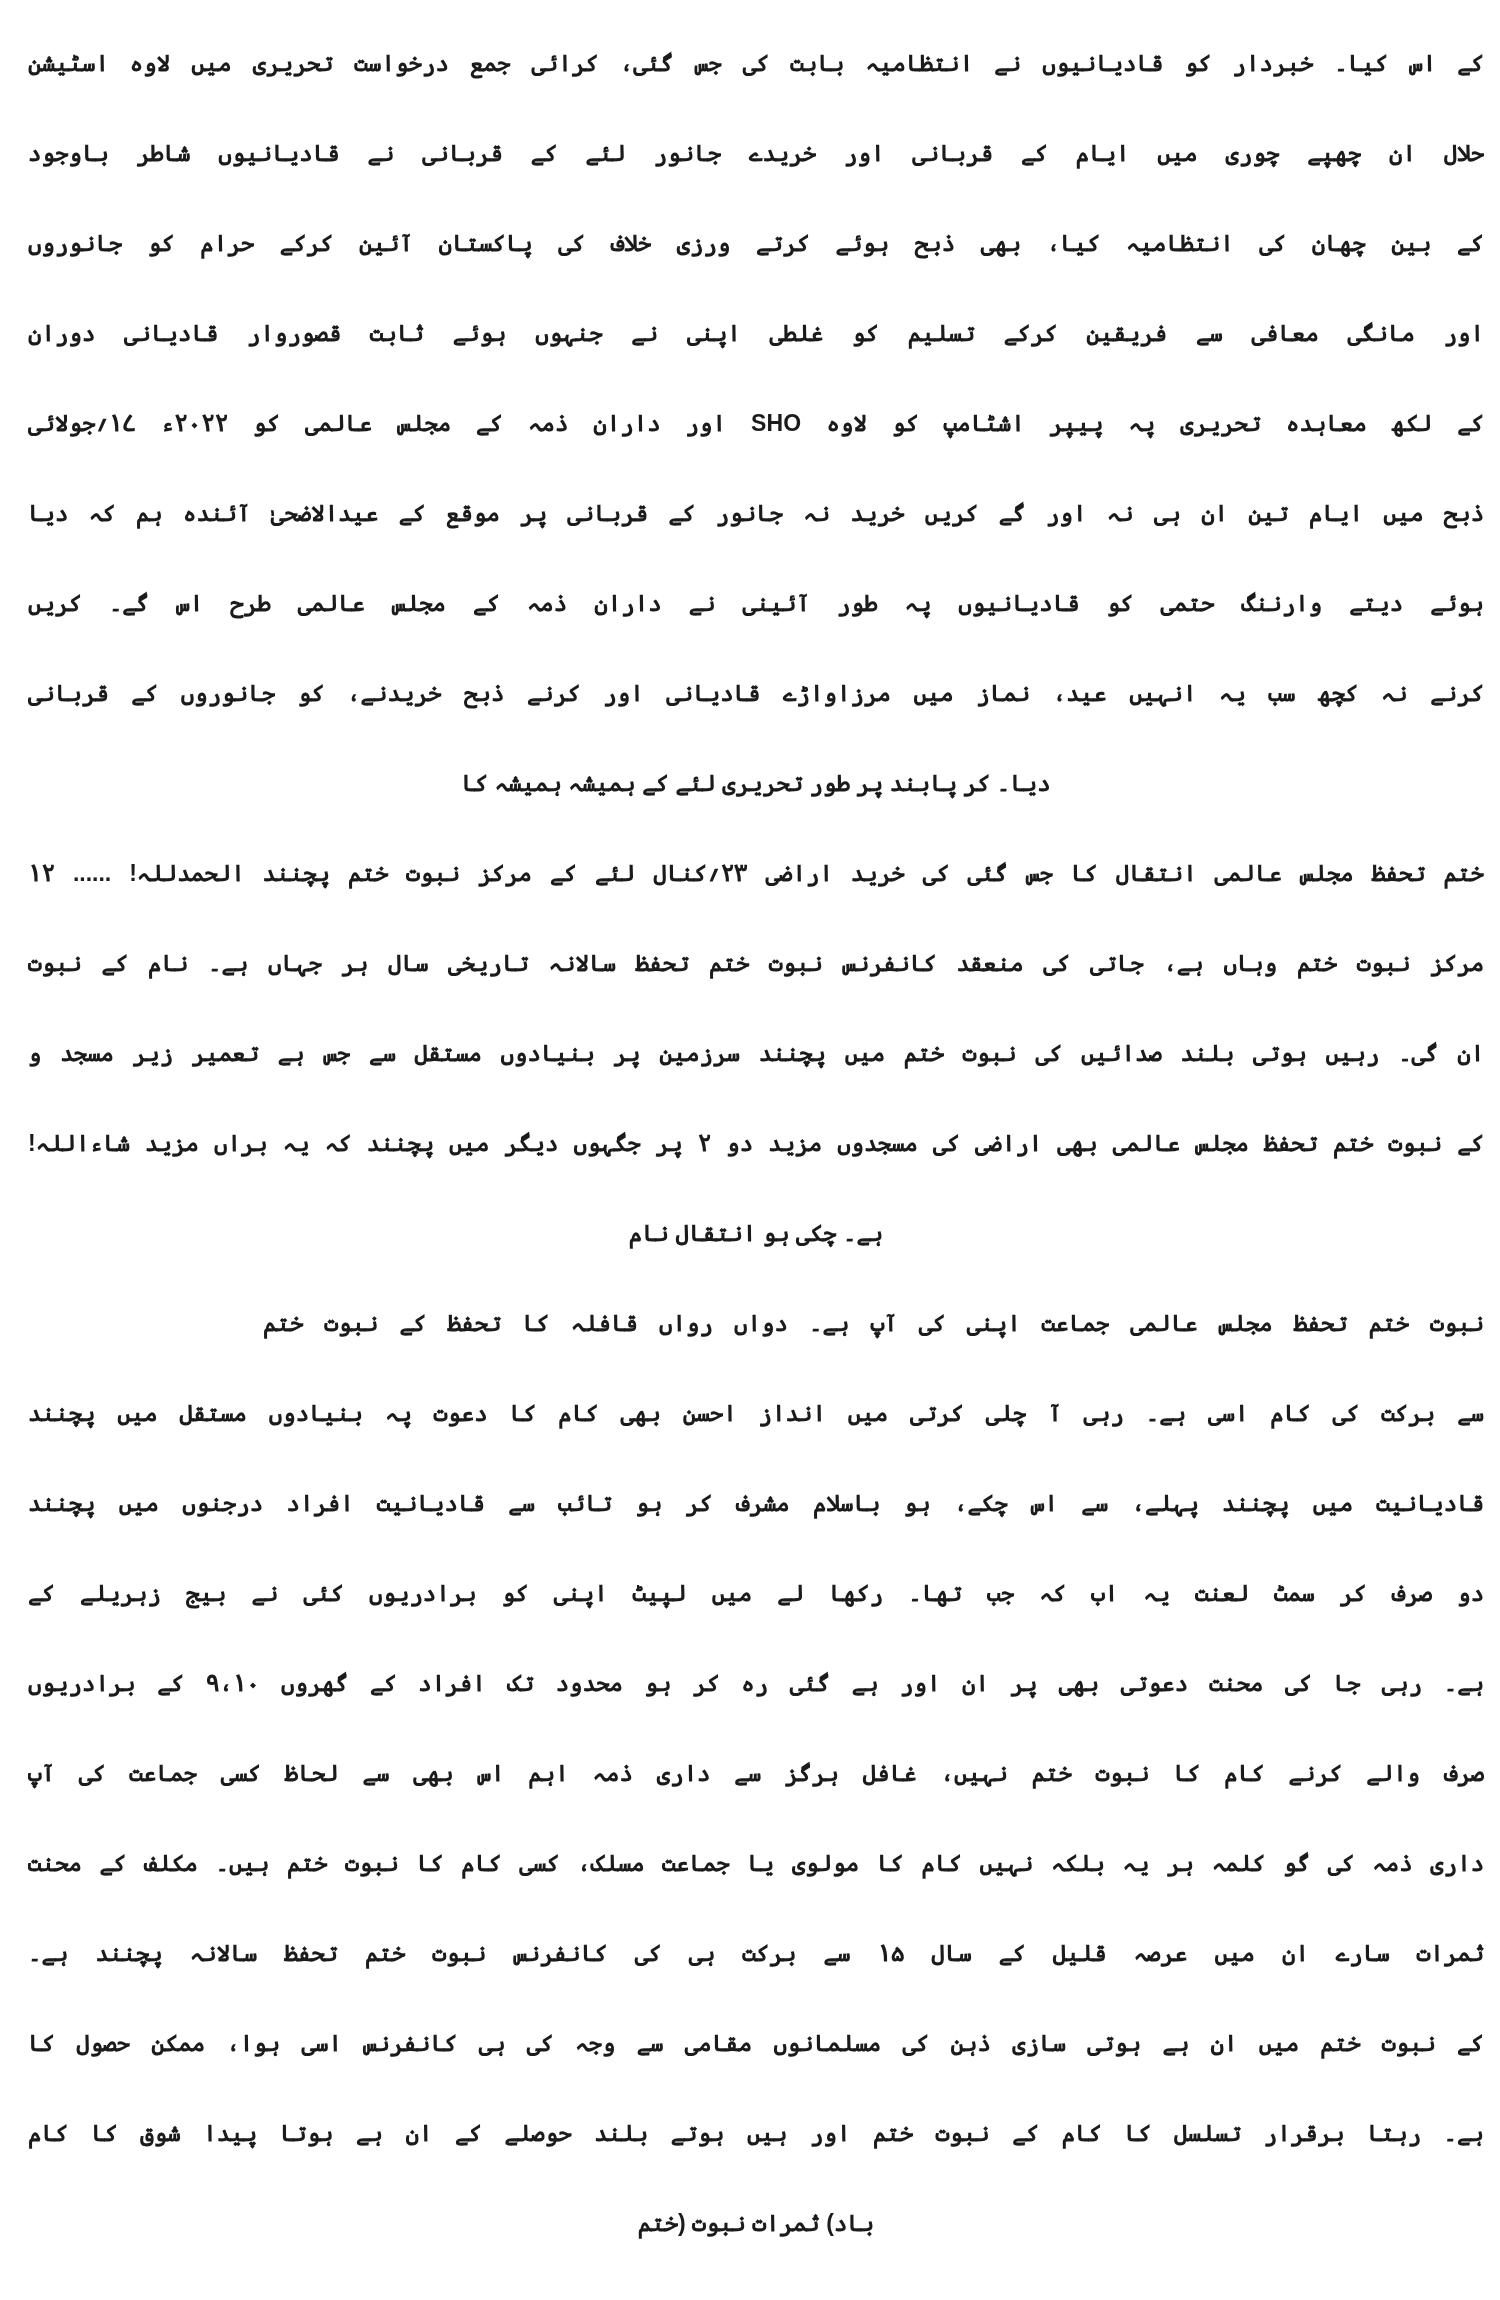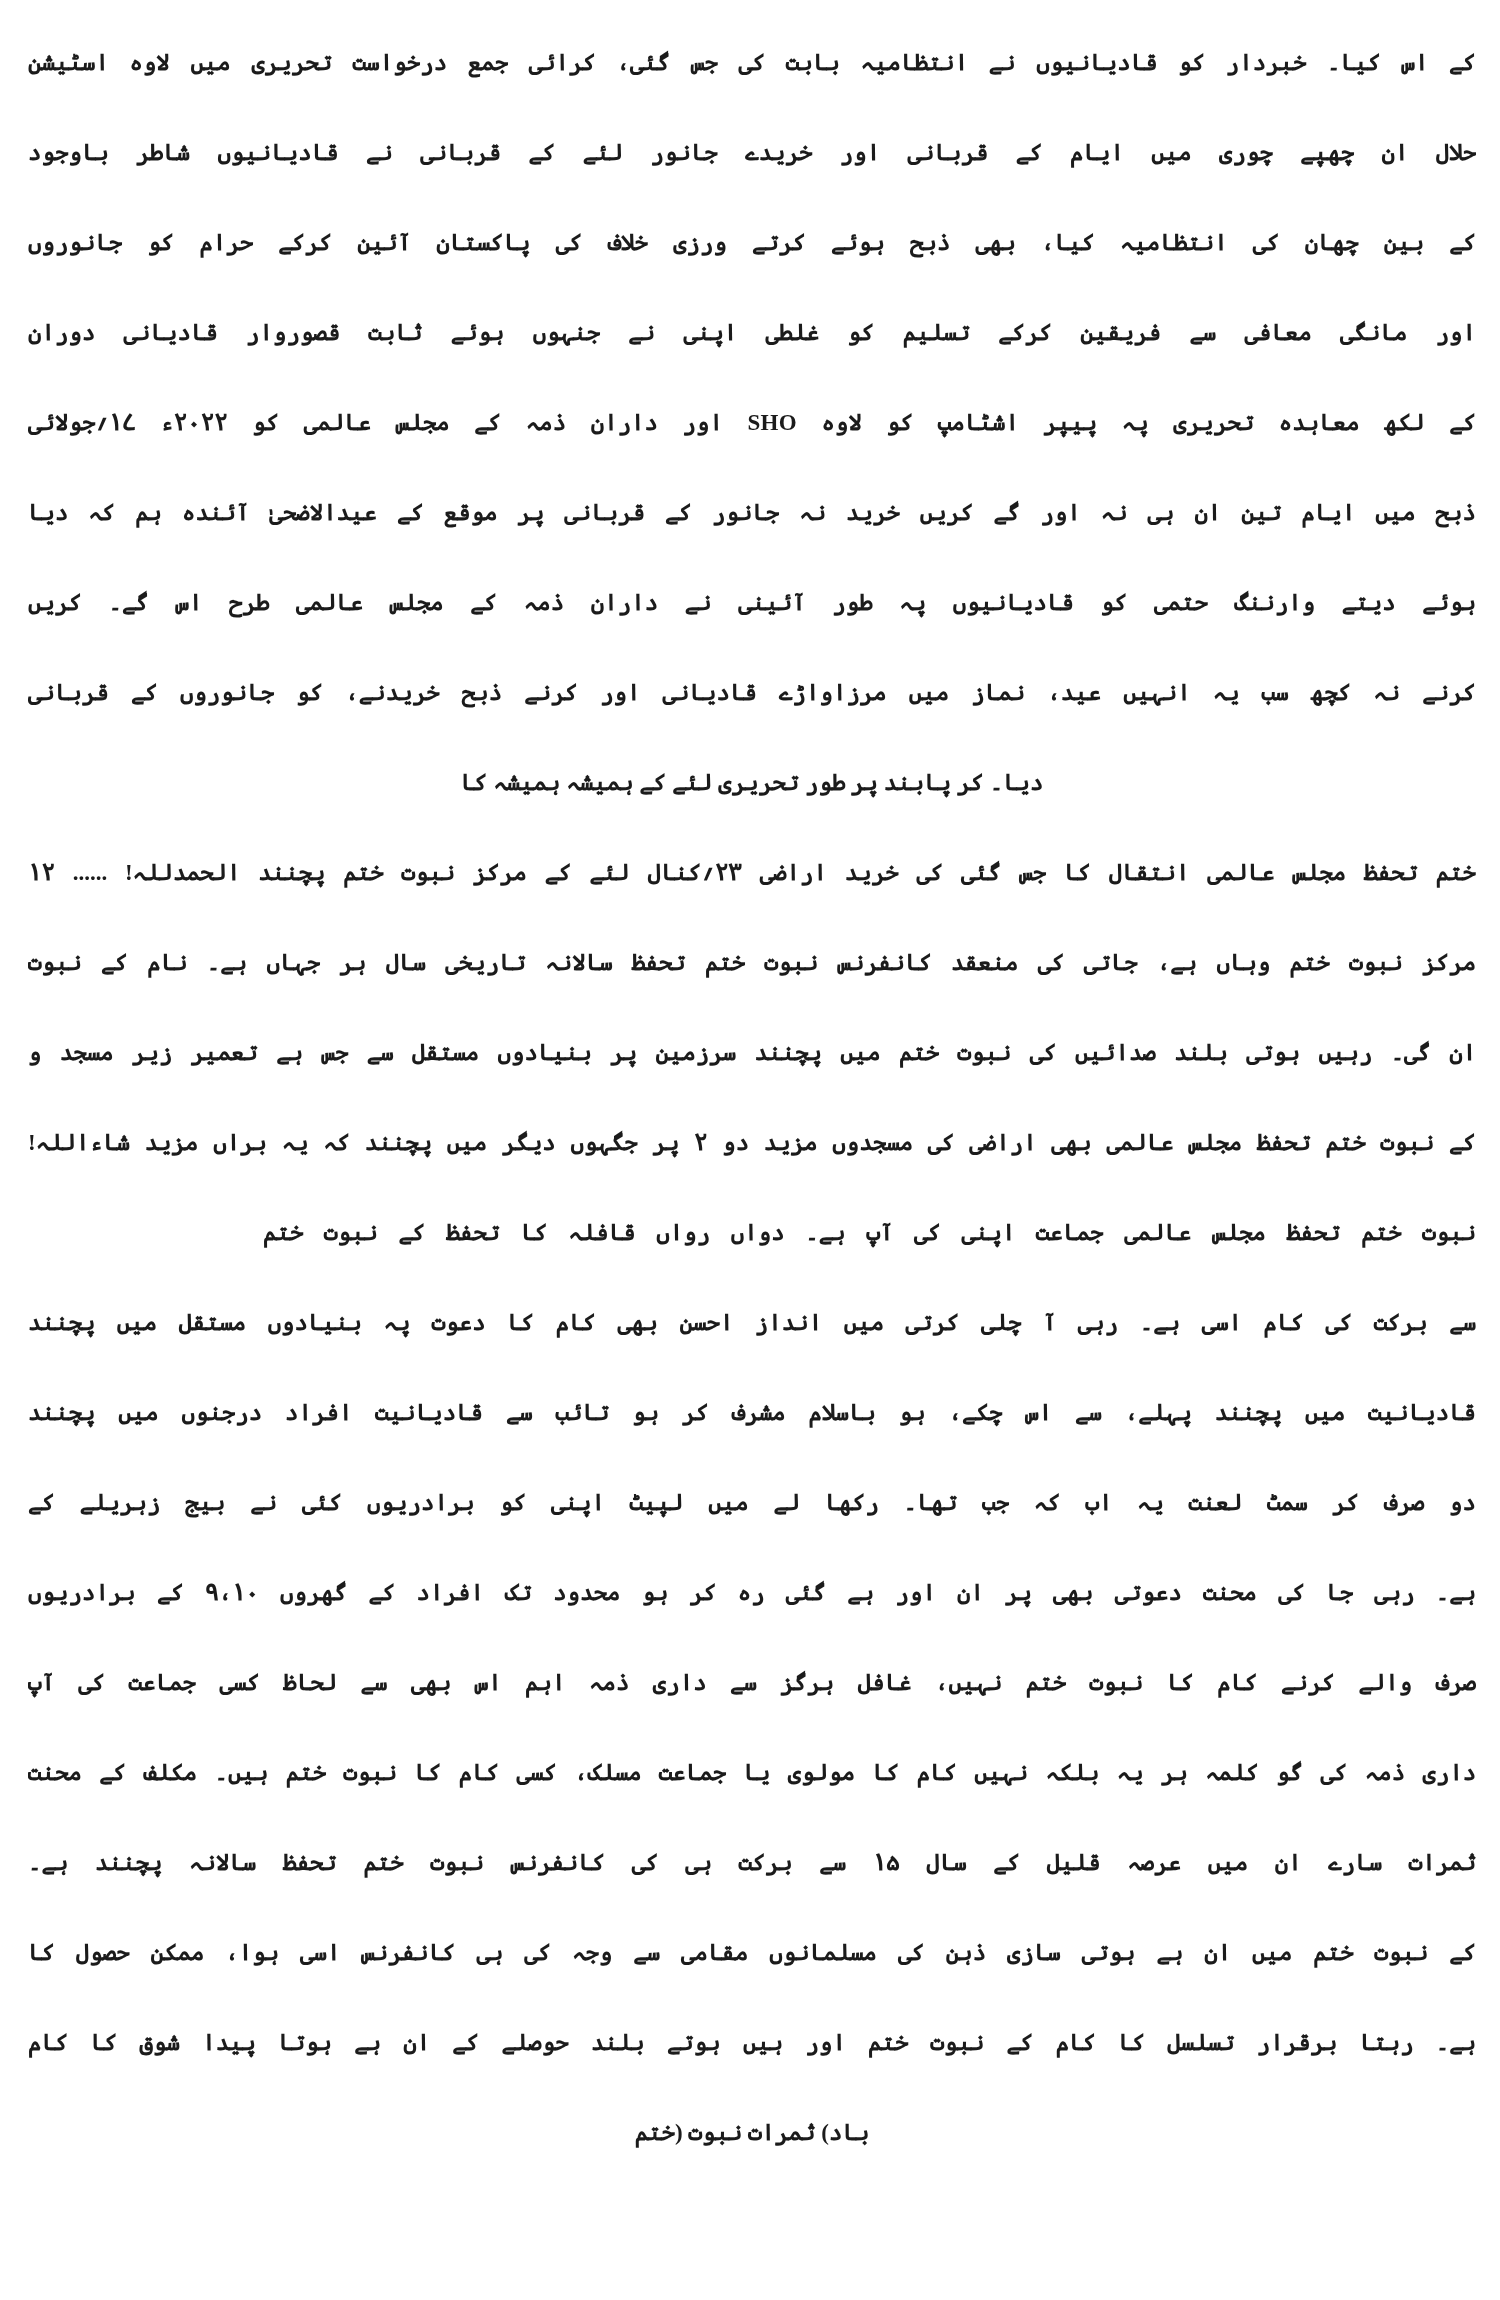--- a/index.html
+++ b/index.html
@@ -7,23 +7,23 @@
     padding: 0;
     background: #ffffff;
     width: 1500px;
     height: 2300px;
     overflow: hidden;
   }
   .page {
     box-sizing: border-box;
     width: 1500px;
     height: 1660px;
-    padding: 18px 24px 0 28px;
+    padding: 18px 16px 0 28px;
     background: #ffffff;
-    font-family: Liberation Serif, serif;
+    font-family: Liberation Sans, sans-serif;
   }
   .line {
     height: 90px;
     line-height: 90px;
     font-size: 23px;
     font-weight: 700;
     color: #1b1b1b;
     direction: ltr;
     text-align: justify;
     text-align-last: justify;
@@ -54,20 +54,21 @@
     <div class="line" style="color: rgb(27, 27, 27);"><span class="w" dir="rtl">دوران</span> <span class="w" dir="rtl">قادیانی</span> <span class="w" dir="rtl">قصوروار</span> <span class="w" dir="rtl">ثابت</span> <span class="w" dir="rtl">ہوئے</span> <span class="w" dir="rtl">جنہوں</span> <span class="w" dir="rtl">نے</span> <span class="w" dir="rtl">اپنی</span> <span class="w" dir="rtl">غلطی</span> <span class="w" dir="rtl">کو</span> <span class="w" dir="rtl">تسلیم</span> <span class="w" dir="rtl">کرکے</span> <span class="w" dir="rtl">فریقین</span> <span class="w" dir="rtl">سے</span> <span class="w" dir="rtl">معافی</span> <span class="w" dir="rtl">مانگی</span> <span class="w" dir="rtl">اور</span></div>
     <div class="line" style="color: rgb(27, 27, 27);"><span class="w" dir="rtl">۱۷؍جولائی</span> <span class="w" dir="rtl">۲۰۲۲ء</span> <span class="w" dir="rtl">کو</span> <span class="w" dir="rtl">عالمی</span> <span class="w" dir="rtl">مجلس</span> <span class="w" dir="rtl">کے</span> <span class="w" dir="rtl">ذمہ</span> <span class="w" dir="rtl">داران</span> <span class="w" dir="rtl">اور</span> <span class="w" dir="rtl">SHO</span> <span class="w" dir="rtl">لاوہ</span> <span class="w" dir="rtl">کو</span> <span class="w" dir="rtl">اشٹامپ</span> <span class="w" dir="rtl">پیپر</span> <span class="w" dir="rtl">پہ</span> <span class="w" dir="rtl">تحریری</span> <span class="w" dir="rtl">معاہدہ</span> <span class="w" dir="rtl">لکھ</span> <span class="w" dir="rtl">کے</span></div>
     <div class="line" style="color: rgb(27, 27, 27);"><span class="w" dir="rtl">دیا</span> <span class="w" dir="rtl">کہ</span> <span class="w" dir="rtl">ہم</span> <span class="w" dir="rtl">آئندہ</span> <span class="w" dir="rtl">عیدالاضحیٰ</span> <span class="w" dir="rtl">کے</span> <span class="w" dir="rtl">موقع</span> <span class="w" dir="rtl">پر</span> <span class="w" dir="rtl">قربانی</span> <span class="w" dir="rtl">کے</span> <span class="w" dir="rtl">جانور</span> <span class="w" dir="rtl">نہ</span> <span class="w" dir="rtl">خرید</span> <span class="w" dir="rtl">کریں</span> <span class="w" dir="rtl">گے</span> <span class="w" dir="rtl">اور</span> <span class="w" dir="rtl">نہ</span> <span class="w" dir="rtl">ہی</span> <span class="w" dir="rtl">ان</span> <span class="w" dir="rtl">تین</span> <span class="w" dir="rtl">ایام</span> <span class="w" dir="rtl">میں</span> <span class="w" dir="rtl">ذبح</span></div>
     <div class="line" style="color: rgb(27, 27, 27);"><span class="w" dir="rtl">کریں</span> <span class="w" dir="rtl">گے۔</span> <span class="w" dir="rtl">اس</span> <span class="w" dir="rtl">طرح</span> <span class="w" dir="rtl">عالمی</span> <span class="w" dir="rtl">مجلس</span> <span class="w" dir="rtl">کے</span> <span class="w" dir="rtl">ذمہ</span> <span class="w" dir="rtl">داران</span> <span class="w" dir="rtl">نے</span> <span class="w" dir="rtl">آئینی</span> <span class="w" dir="rtl">طور</span> <span class="w" dir="rtl">پہ</span> <span class="w" dir="rtl">قادیانیوں</span> <span class="w" dir="rtl">کو</span> <span class="w" dir="rtl">حتمی</span> <span class="w" dir="rtl">وارننگ</span> <span class="w" dir="rtl">دیتے</span> <span class="w" dir="rtl">ہوئے</span></div>
     <div class="line" style="color: rgb(27, 27, 27);"><span class="w" dir="rtl">قربانی</span> <span class="w" dir="rtl">کے</span> <span class="w" dir="rtl">جانوروں</span> <span class="w" dir="rtl">کو</span> <span class="w" dir="rtl">خریدنے،</span> <span class="w" dir="rtl">ذبح</span> <span class="w" dir="rtl">کرنے</span> <span class="w" dir="rtl">اور</span> <span class="w" dir="rtl">قادیانی</span> <span class="w" dir="rtl">مرزاواڑے</span> <span class="w" dir="rtl">میں</span> <span class="w" dir="rtl">نماز</span> <span class="w" dir="rtl">عید،</span> <span class="w" dir="rtl">انہیں</span> <span class="w" dir="rtl">یہ</span> <span class="w" dir="rtl">سب</span> <span class="w" dir="rtl">کچھ</span> <span class="w" dir="rtl">نہ</span> <span class="w" dir="rtl">کرنے</span></div>
     <div class="line center" style="color: rgb(27, 27, 27);"><span class="w" dir="rtl">کا</span> <span class="w" dir="rtl">ہمیشہ</span> <span class="w" dir="rtl">ہمیشہ</span> <span class="w" dir="rtl">کے</span> <span class="w" dir="rtl">لئے</span> <span class="w" dir="rtl">تحریری</span> <span class="w" dir="rtl">طور</span> <span class="w" dir="rtl">پر</span> <span class="w" dir="rtl">پابند</span> <span class="w" dir="rtl">کر</span> <span class="w" dir="rtl">دیا۔</span></div>
     <div class="line" style="color: rgb(27, 27, 27);"><span class="w" dir="rtl">۱۲</span> <span class="w" dir="rtl">......</span> <span class="w" dir="rtl">الحمدللہ!</span> <span class="w" dir="rtl">پچنند</span> <span class="w" dir="rtl">ختم</span> <span class="w" dir="rtl">نبوت</span> <span class="w" dir="rtl">مرکز</span> <span class="w" dir="rtl">کے</span> <span class="w" dir="rtl">لئے</span> <span class="w" dir="rtl">۲۳؍کنال</span> <span class="w" dir="rtl">اراضی</span> <span class="w" dir="rtl">خرید</span> <span class="w" dir="rtl">کی</span> <span class="w" dir="rtl">گئی</span> <span class="w" dir="rtl">جس</span> <span class="w" dir="rtl">کا</span> <span class="w" dir="rtl">انتقال</span> <span class="w" dir="rtl">عالمی</span> <span class="w" dir="rtl">مجلس</span> <span class="w" dir="rtl">تحفظ</span> <span class="w" dir="rtl">ختم</span></div>
     <div class="line" style="color: rgb(27, 27, 27);"><span class="w" dir="rtl">نبوت</span> <span class="w" dir="rtl">کے</span> <span class="w" dir="rtl">نام</span> <span class="w" dir="rtl">ہے۔</span> <span class="w" dir="rtl">جہاں</span> <span class="w" dir="rtl">ہر</span> <span class="w" dir="rtl">سال</span> <span class="w" dir="rtl">تاریخی</span> <span class="w" dir="rtl">سالانہ</span> <span class="w" dir="rtl">تحفظ</span> <span class="w" dir="rtl">ختم</span> <span class="w" dir="rtl">نبوت</span> <span class="w" dir="rtl">کانفرنس</span> <span class="w" dir="rtl">منعقد</span> <span class="w" dir="rtl">کی</span> <span class="w" dir="rtl">جاتی</span> <span class="w" dir="rtl">ہے،</span> <span class="w" dir="rtl">وہاں</span> <span class="w" dir="rtl">ختم</span> <span class="w" dir="rtl">نبوت</span> <span class="w" dir="rtl">مرکز</span></div>
     <div class="line" style="color: rgb(27, 27, 27);"><span class="w" dir="rtl">و</span> <span class="w" dir="rtl">مسجد</span> <span class="w" dir="rtl">زیر</span> <span class="w" dir="rtl">تعمیر</span> <span class="w" dir="rtl">ہے</span> <span class="w" dir="rtl">جس</span> <span class="w" dir="rtl">سے</span> <span class="w" dir="rtl">مستقل</span> <span class="w" dir="rtl">بنیادوں</span> <span class="w" dir="rtl">پر</span> <span class="w" dir="rtl">سرزمین</span> <span class="w" dir="rtl">پچنند</span> <span class="w" dir="rtl">میں</span> <span class="w" dir="rtl">ختم</span> <span class="w" dir="rtl">نبوت</span> <span class="w" dir="rtl">کی</span> <span class="w" dir="rtl">صدائیں</span> <span class="w" dir="rtl">بلند</span> <span class="w" dir="rtl">ہوتی</span> <span class="w" dir="rtl">رہیں</span> <span class="w" dir="rtl">گی۔</span> <span class="w" dir="rtl">ان</span></div>
     <div class="line" style="color: rgb(27, 27, 27);"><span class="w" dir="rtl">شاءاللہ!</span> <span class="w" dir="rtl">مزید</span> <span class="w" dir="rtl">براں</span> <span class="w" dir="rtl">یہ</span> <span class="w" dir="rtl">کہ</span> <span class="w" dir="rtl">پچنند</span> <span class="w" dir="rtl">میں</span> <span class="w" dir="rtl">دیگر</span> <span class="w" dir="rtl">جگہوں</span> <span class="w" dir="rtl">پر</span> <span class="w" dir="rtl">۲</span> <span class="w" dir="rtl">دو</span> <span class="w" dir="rtl">مزید</span> <span class="w" dir="rtl">مسجدوں</span> <span class="w" dir="rtl">کی</span> <span class="w" dir="rtl">اراضی</span> <span class="w" dir="rtl">بھی</span> <span class="w" dir="rtl">عالمی</span> <span class="w" dir="rtl">مجلس</span> <span class="w" dir="rtl">تحفظ</span> <span class="w" dir="rtl">ختم</span> <span class="w" dir="rtl">نبوت</span> <span class="w" dir="rtl">کے</span></div>
+    <div class="line center" style="color: rgb(27, 27, 27);"><span class="w" dir="rtl">نام</span> <span class="w" dir="rtl">انتقال</span> <span class="w" dir="rtl">ہو</span> <span class="w" dir="rtl">چکی</span> <span class="w" dir="rtl">ہے۔</span></div>
     <div class="line indent" style="color: rgb(27, 27, 27);"><span class="w" dir="rtl">ختم</span> <span class="w" dir="rtl">نبوت</span> <span class="w" dir="rtl">کے</span> <span class="w" dir="rtl">تحفظ</span> <span class="w" dir="rtl">کا</span> <span class="w" dir="rtl">قافلہ</span> <span class="w" dir="rtl">رواں</span> <span class="w" dir="rtl">دواں</span> <span class="w" dir="rtl">ہے۔</span> <span class="w" dir="rtl">آپ</span> <span class="w" dir="rtl">کی</span> <span class="w" dir="rtl">اپنی</span> <span class="w" dir="rtl">جماعت</span> <span class="w" dir="rtl">عالمی</span> <span class="w" dir="rtl">مجلس</span> <span class="w" dir="rtl">تحفظ</span> <span class="w" dir="rtl">ختم</span> <span class="w" dir="rtl">نبوت</span></div>
     <div class="line" style="color: rgb(27, 27, 27);"><span class="w" dir="rtl">پچنند</span> <span class="w" dir="rtl">میں</span> <span class="w" dir="rtl">مستقل</span> <span class="w" dir="rtl">بنیادوں</span> <span class="w" dir="rtl">پہ</span> <span class="w" dir="rtl">دعوت</span> <span class="w" dir="rtl">کا</span> <span class="w" dir="rtl">کام</span> <span class="w" dir="rtl">بھی</span> <span class="w" dir="rtl">احسن</span> <span class="w" dir="rtl">انداز</span> <span class="w" dir="rtl">میں</span> <span class="w" dir="rtl">کرتی</span> <span class="w" dir="rtl">چلی</span> <span class="w" dir="rtl">آ</span> <span class="w" dir="rtl">رہی</span> <span class="w" dir="rtl">ہے۔</span> <span class="w" dir="rtl">اسی</span> <span class="w" dir="rtl">کام</span> <span class="w" dir="rtl">کی</span> <span class="w" dir="rtl">برکت</span> <span class="w" dir="rtl">سے</span></div>
     <div class="line" style="color: rgb(27, 27, 27);"><span class="w" dir="rtl">پچنند</span> <span class="w" dir="rtl">میں</span> <span class="w" dir="rtl">درجنوں</span> <span class="w" dir="rtl">افراد</span> <span class="w" dir="rtl">قادیانیت</span> <span class="w" dir="rtl">سے</span> <span class="w" dir="rtl">تائب</span> <span class="w" dir="rtl">ہو</span> <span class="w" dir="rtl">کر</span> <span class="w" dir="rtl">مشرف</span> <span class="w" dir="rtl">باسلام</span> <span class="w" dir="rtl">ہو</span> <span class="w" dir="rtl">چکے،</span> <span class="w" dir="rtl">اس</span> <span class="w" dir="rtl">سے</span> <span class="w" dir="rtl">پہلے،</span> <span class="w" dir="rtl">پچنند</span> <span class="w" dir="rtl">میں</span> <span class="w" dir="rtl">قادیانیت</span></div>
     <div class="line" style="color: rgb(27, 27, 27);"><span class="w" dir="rtl">کے</span> <span class="w" dir="rtl">زہریلے</span> <span class="w" dir="rtl">بیج</span> <span class="w" dir="rtl">نے</span> <span class="w" dir="rtl">کئی</span> <span class="w" dir="rtl">برادریوں</span> <span class="w" dir="rtl">کو</span> <span class="w" dir="rtl">اپنی</span> <span class="w" dir="rtl">لپیٹ</span> <span class="w" dir="rtl">میں</span> <span class="w" dir="rtl">لے</span> <span class="w" dir="rtl">رکھا</span> <span class="w" dir="rtl">تھا۔</span> <span class="w" dir="rtl">جب</span> <span class="w" dir="rtl">کہ</span> <span class="w" dir="rtl">اب</span> <span class="w" dir="rtl">یہ</span> <span class="w" dir="rtl">لعنت</span> <span class="w" dir="rtl">سمٹ</span> <span class="w" dir="rtl">کر</span> <span class="w" dir="rtl">صرف</span> <span class="w" dir="rtl">دو</span></div>
     <div class="line" style="color: rgb(27, 27, 27);"><span class="w" dir="rtl">برادریوں</span> <span class="w" dir="rtl">کے</span> <span class="w" dir="rtl">۹،۱۰</span> <span class="w" dir="rtl">گھروں</span> <span class="w" dir="rtl">کے</span> <span class="w" dir="rtl">افراد</span> <span class="w" dir="rtl">تک</span> <span class="w" dir="rtl">محدود</span> <span class="w" dir="rtl">ہو</span> <span class="w" dir="rtl">کر</span> <span class="w" dir="rtl">رہ</span> <span class="w" dir="rtl">گئی</span> <span class="w" dir="rtl">ہے</span> <span class="w" dir="rtl">اور</span> <span class="w" dir="rtl">ان</span> <span class="w" dir="rtl">پر</span> <span class="w" dir="rtl">بھی</span> <span class="w" dir="rtl">دعوتی</span> <span class="w" dir="rtl">محنت</span> <span class="w" dir="rtl">کی</span> <span class="w" dir="rtl">جا</span> <span class="w" dir="rtl">رہی</span> <span class="w" dir="rtl">ہے۔</span></div>
     <div class="line" style="color: rgb(27, 27, 27);"><span class="w" dir="rtl">آپ</span> <span class="w" dir="rtl">کی</span> <span class="w" dir="rtl">جماعت</span> <span class="w" dir="rtl">کسی</span> <span class="w" dir="rtl">لحاظ</span> <span class="w" dir="rtl">سے</span> <span class="w" dir="rtl">بھی</span> <span class="w" dir="rtl">اس</span> <span class="w" dir="rtl">اہم</span> <span class="w" dir="rtl">ذمہ</span> <span class="w" dir="rtl">داری</span> <span class="w" dir="rtl">سے</span> <span class="w" dir="rtl">ہرگز</span> <span class="w" dir="rtl">غافل</span> <span class="w" dir="rtl">نہیں،</span> <span class="w" dir="rtl">ختم</span> <span class="w" dir="rtl">نبوت</span> <span class="w" dir="rtl">کا</span> <span class="w" dir="rtl">کام</span> <span class="w" dir="rtl">کرنے</span> <span class="w" dir="rtl">والے</span> <span class="w" dir="rtl">صرف</span></div>
     <div class="line" style="color: rgb(27, 27, 27);"><span class="w" dir="rtl">محنت</span> <span class="w" dir="rtl">کے</span> <span class="w" dir="rtl">مکلف</span> <span class="w" dir="rtl">ہیں۔</span> <span class="w" dir="rtl">ختم</span> <span class="w" dir="rtl">نبوت</span> <span class="w" dir="rtl">کا</span> <span class="w" dir="rtl">کام</span> <span class="w" dir="rtl">کسی</span> <span class="w" dir="rtl">مسلک،</span> <span class="w" dir="rtl">جماعت</span> <span class="w" dir="rtl">یا</span> <span class="w" dir="rtl">مولوی</span> <span class="w" dir="rtl">کا</span> <span class="w" dir="rtl">کام</span> <span class="w" dir="rtl">نہیں</span> <span class="w" dir="rtl">بلکہ</span> <span class="w" dir="rtl">یہ</span> <span class="w" dir="rtl">ہر</span> <span class="w" dir="rtl">کلمہ</span> <span class="w" dir="rtl">گو</span> <span class="w" dir="rtl">کی</span> <span class="w" dir="rtl">ذمہ</span> <span class="w" dir="rtl">داری</span></div>
     <div class="line" style="color: rgb(27, 27, 27);"><span class="w" dir="rtl">ہے۔</span> <span class="w" dir="rtl">پچنند</span> <span class="w" dir="rtl">سالانہ</span> <span class="w" dir="rtl">تحفظ</span> <span class="w" dir="rtl">ختم</span> <span class="w" dir="rtl">نبوت</span> <span class="w" dir="rtl">کانفرنس</span> <span class="w" dir="rtl">کی</span> <span class="w" dir="rtl">ہی</span> <span class="w" dir="rtl">برکت</span> <span class="w" dir="rtl">سے</span> <span class="w" dir="rtl">۱۵</span> <span class="w" dir="rtl">سال</span> <span class="w" dir="rtl">کے</span> <span class="w" dir="rtl">قلیل</span> <span class="w" dir="rtl">عرصہ</span> <span class="w" dir="rtl">میں</span> <span class="w" dir="rtl">ان</span> <span class="w" dir="rtl">سارے</span> <span class="w" dir="rtl">ثمرات</span></div>
     <div class="line" style="color: rgb(27, 27, 27);"><span class="w" dir="rtl">کا</span> <span class="w" dir="rtl">حصول</span> <span class="w" dir="rtl">ممکن</span> <span class="w" dir="rtl">ہوا،</span> <span class="w" dir="rtl">اسی</span> <span class="w" dir="rtl">کانفرنس</span> <span class="w" dir="rtl">ہی</span> <span class="w" dir="rtl">کی</span> <span class="w" dir="rtl">وجہ</span> <span class="w" dir="rtl">سے</span> <span class="w" dir="rtl">مقامی</span> <span class="w" dir="rtl">مسلمانوں</span> <span class="w" dir="rtl">کی</span> <span class="w" dir="rtl">ذہن</span> <span class="w" dir="rtl">سازی</span> <span class="w" dir="rtl">ہوتی</span> <span class="w" dir="rtl">ہے</span> <span class="w" dir="rtl">ان</span> <span class="w" dir="rtl">میں</span> <span class="w" dir="rtl">ختم</span> <span class="w" dir="rtl">نبوت</span> <span class="w" dir="rtl">کے</span></div>
     <div class="line" style="color: rgb(27, 27, 27);"><span class="w" dir="rtl">کام</span> <span class="w" dir="rtl">کا</span> <span class="w" dir="rtl">شوق</span> <span class="w" dir="rtl">پیدا</span> <span class="w" dir="rtl">ہوتا</span> <span class="w" dir="rtl">ہے</span> <span class="w" dir="rtl">ان</span> <span class="w" dir="rtl">کے</span> <span class="w" dir="rtl">حوصلے</span> <span class="w" dir="rtl">بلند</span> <span class="w" dir="rtl">ہوتے</span> <span class="w" dir="rtl">ہیں</span> <span class="w" dir="rtl">اور</span> <span class="w" dir="rtl">ختم</span> <span class="w" dir="rtl">نبوت</span> <span class="w" dir="rtl">کے</span> <span class="w" dir="rtl">کام</span> <span class="w" dir="rtl">کا</span> <span class="w" dir="rtl">تسلسل</span> <span class="w" dir="rtl">برقرار</span> <span class="w" dir="rtl">رہتا</span> <span class="w" dir="rtl">ہے۔</span></div>

